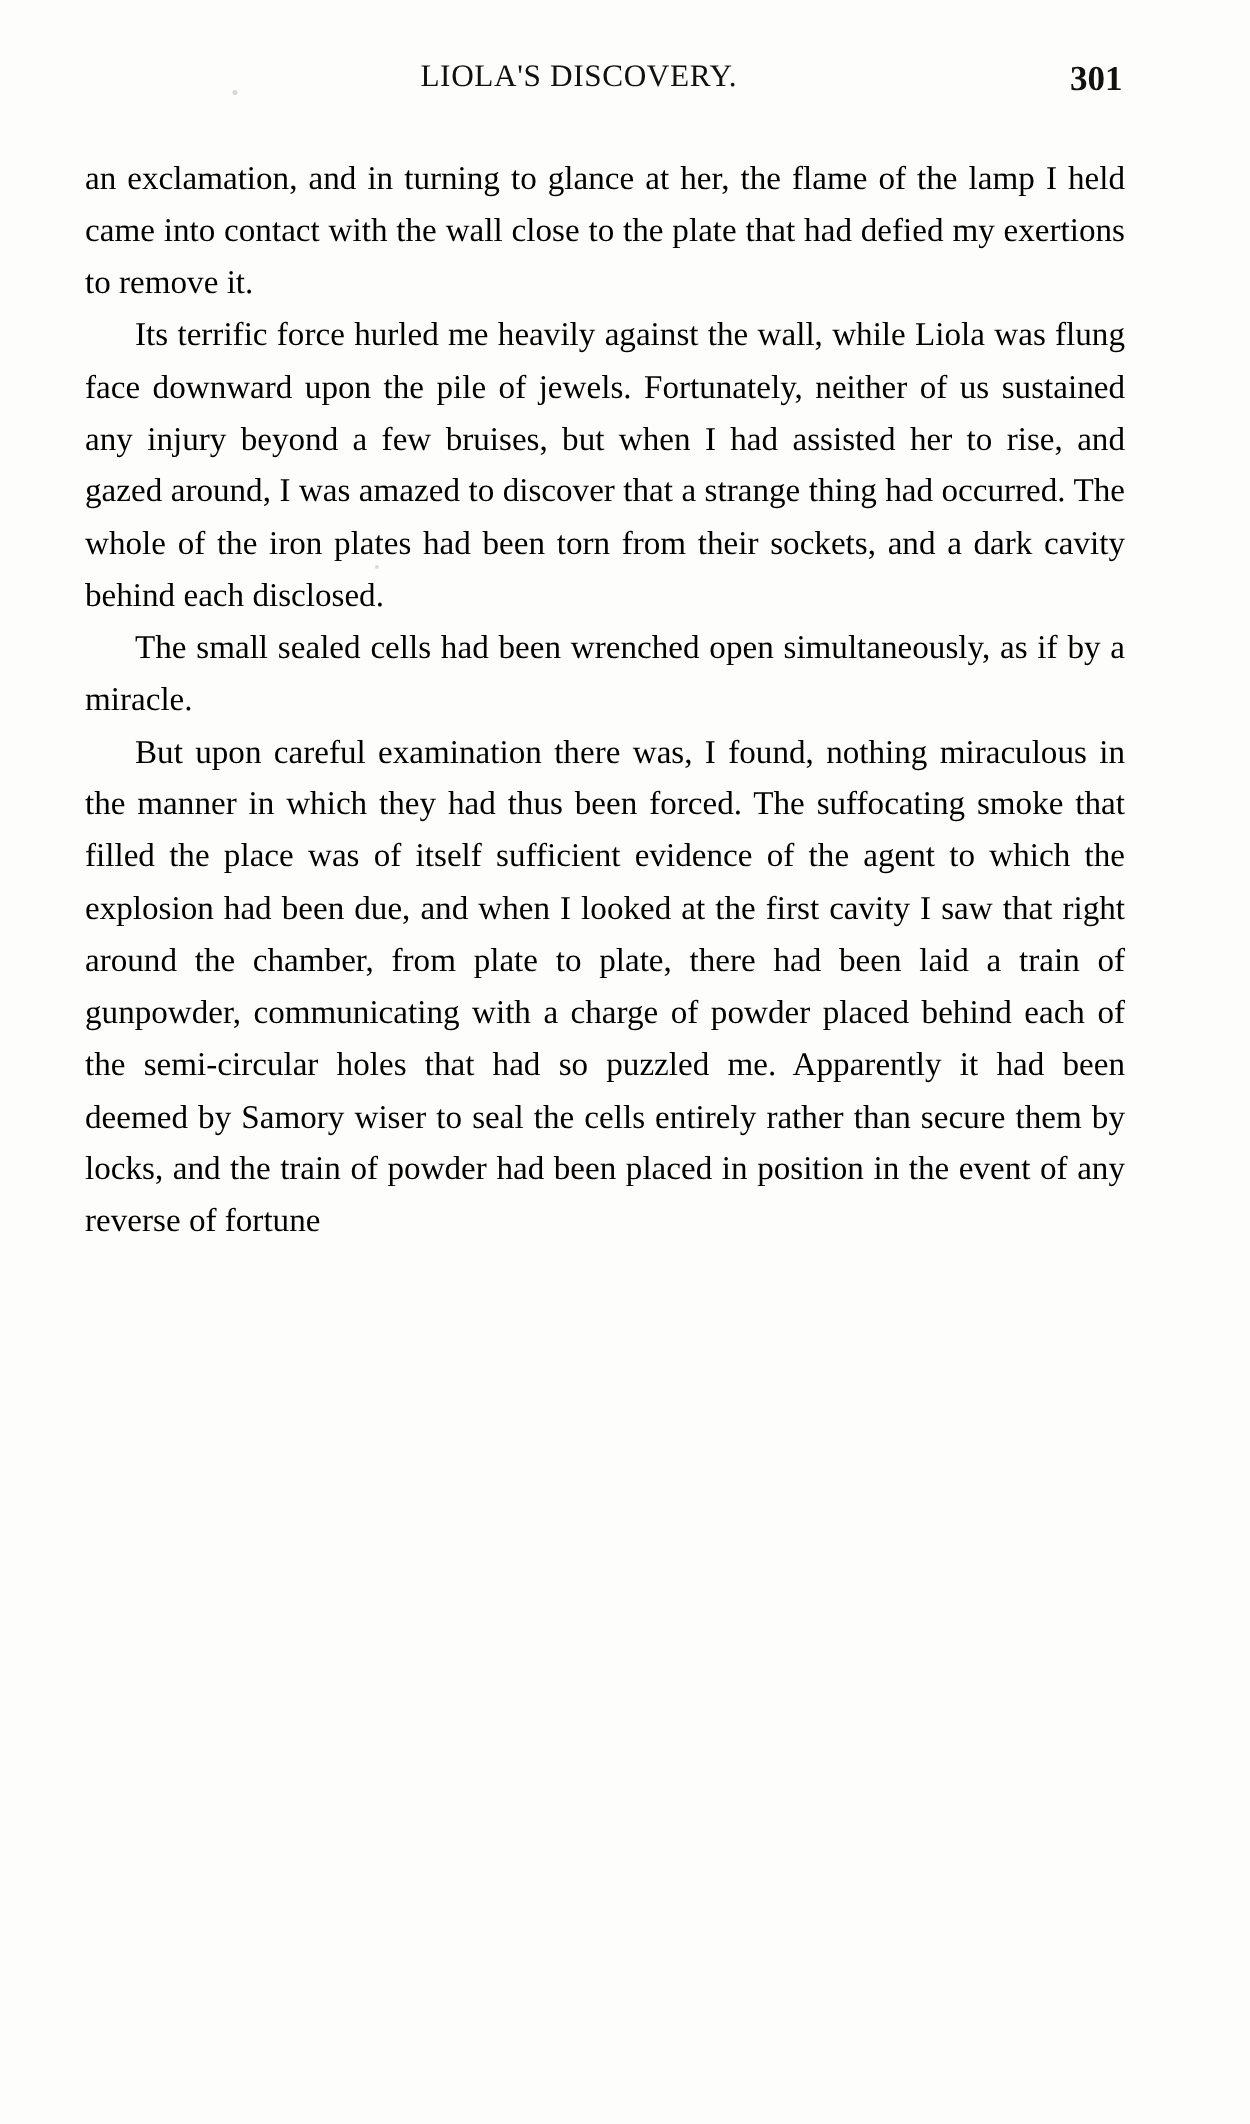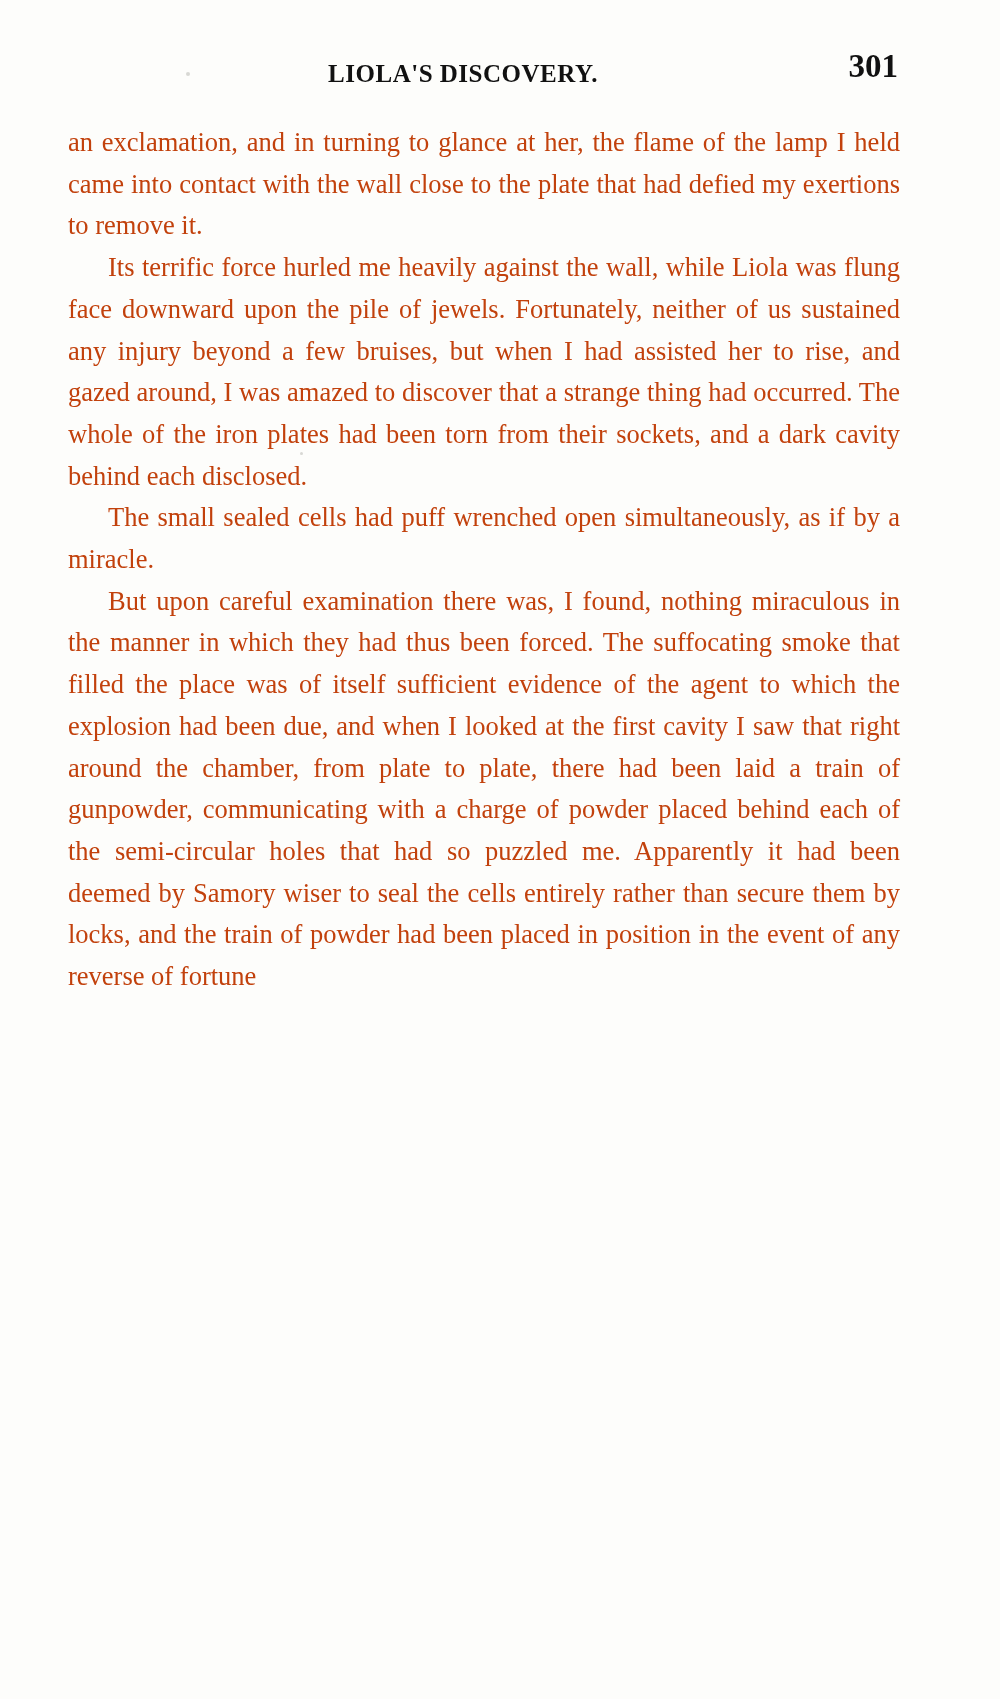--- a/index.html
+++ b/index.html
@@ -26,51 +26,51 @@
   .header {
     position: absolute;
     left: 68px;
     top: 48px;
     width: 830px;
     height: 40px;
   }
   .running-title {
     position: absolute;
     left: 0;
-    top: 12px;
+    top: 0;
     width: 790px;
     text-align: center;
     font-family: "Liberation Serif", "DejaVu Serif", serif;
-    font-weight: bold;
+    font-weight: normal;
     font-size: 25px;
     letter-spacing: 0.5px;
     color: #111;
   }
   .page-number {
     position: absolute;
     right: 0;
     top: 0;
     font-family: "Liberation Serif", "DejaVu Serif", serif;
     font-weight: bold;
-    font-size: 33px;
+    font-size: 28px;
     color: #111;
   }
   .body-text {
     position: absolute;
     left: 68px;
     top: 122px;
     width: 832px;
   }
   .para {
     margin: 0 0 0 0;
     font-size: 26.5px;
     line-height: 41.7px;
     text-align: justify;
     text-justify: inter-word;
-    color: #c2410c;
+    color: #000000;
     font-family: "Liberation Serif", "DejaVu Serif", serif;
   }
   .para.indent {
     text-indent: 40px;
   }
   .para i {
     font-style: italic;
   }
   
   .speck {
@@ -94,18 +94,18 @@
   <div class="speck" style="left:300px; top:452px; width:3px; height:3px;"></div>
 
   <div class="body-text">
 
     <p class="para">an exclamation, and in turning to glance at her, the flame of the lamp I held came into contact with the wall close to the plate that had defied my exertions to remove it.</p>
 
 
 
     <p class="para indent">Its terrific force hurled me heavily against the wall, while Liola was flung face downward upon the pile of jewels.   Fortunately, neither of us sustained any injury beyond a few bruises, but when I had assisted her to rise, and gazed around, I was amazed to discover that a strange thing had occurred.   The whole of the iron plates had been torn from their sockets, and a dark cavity behind each disclosed.</p>
 
-    <p class="para indent">The small sealed cells had puff wrenched open simultaneously, as if by a miracle.</p>
+    <p class="para indent">The small sealed cells had been wrenched open simultaneously, as if by a miracle.</p>
 
     <p class="para indent">But upon careful examination there was, I found, nothing miraculous in the manner in which they had thus been forced.   The suffocating smoke that filled the place was of itself sufficient evidence of the agent to which the explosion had been due, and when I looked at the first cavity I saw that right around the chamber, from plate to plate, there had been laid a train of gunpowder, communicating with a charge of powder placed behind each of the semi-circular holes that had so puzzled me.   Apparently it had been deemed by Samory wiser to seal the cells entirely rather than secure them by locks, and the train of powder had been placed in position in the event of any reverse of fortune</p>
 
   </div>
 </div>
 
 </body></html>

